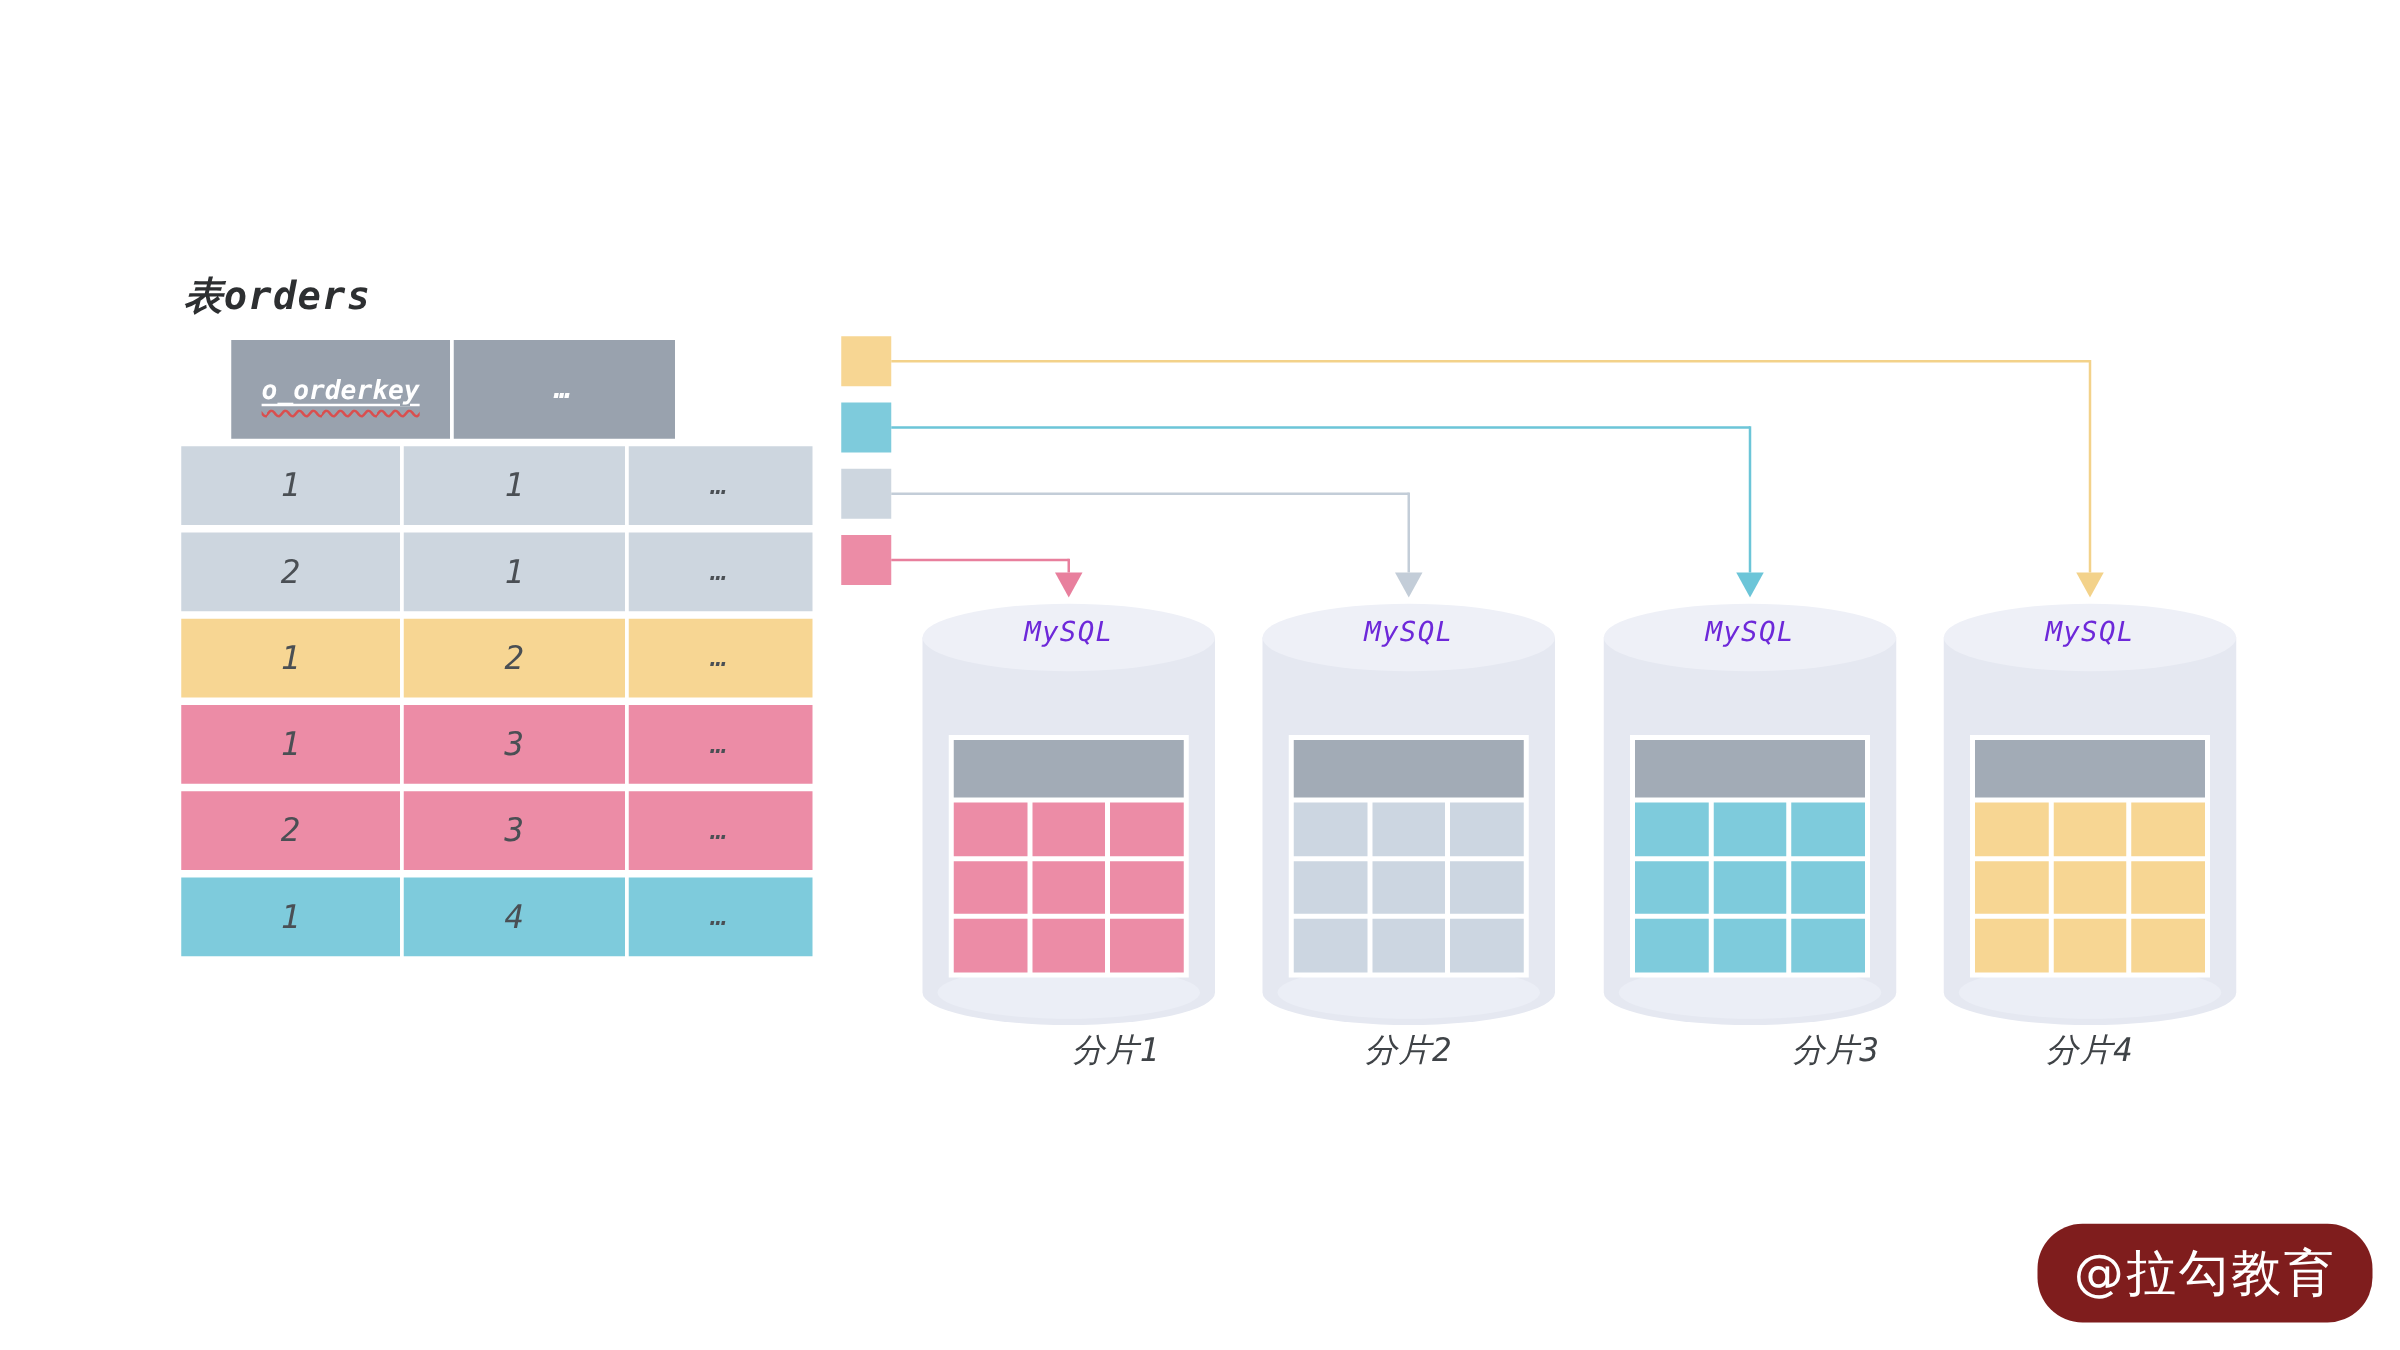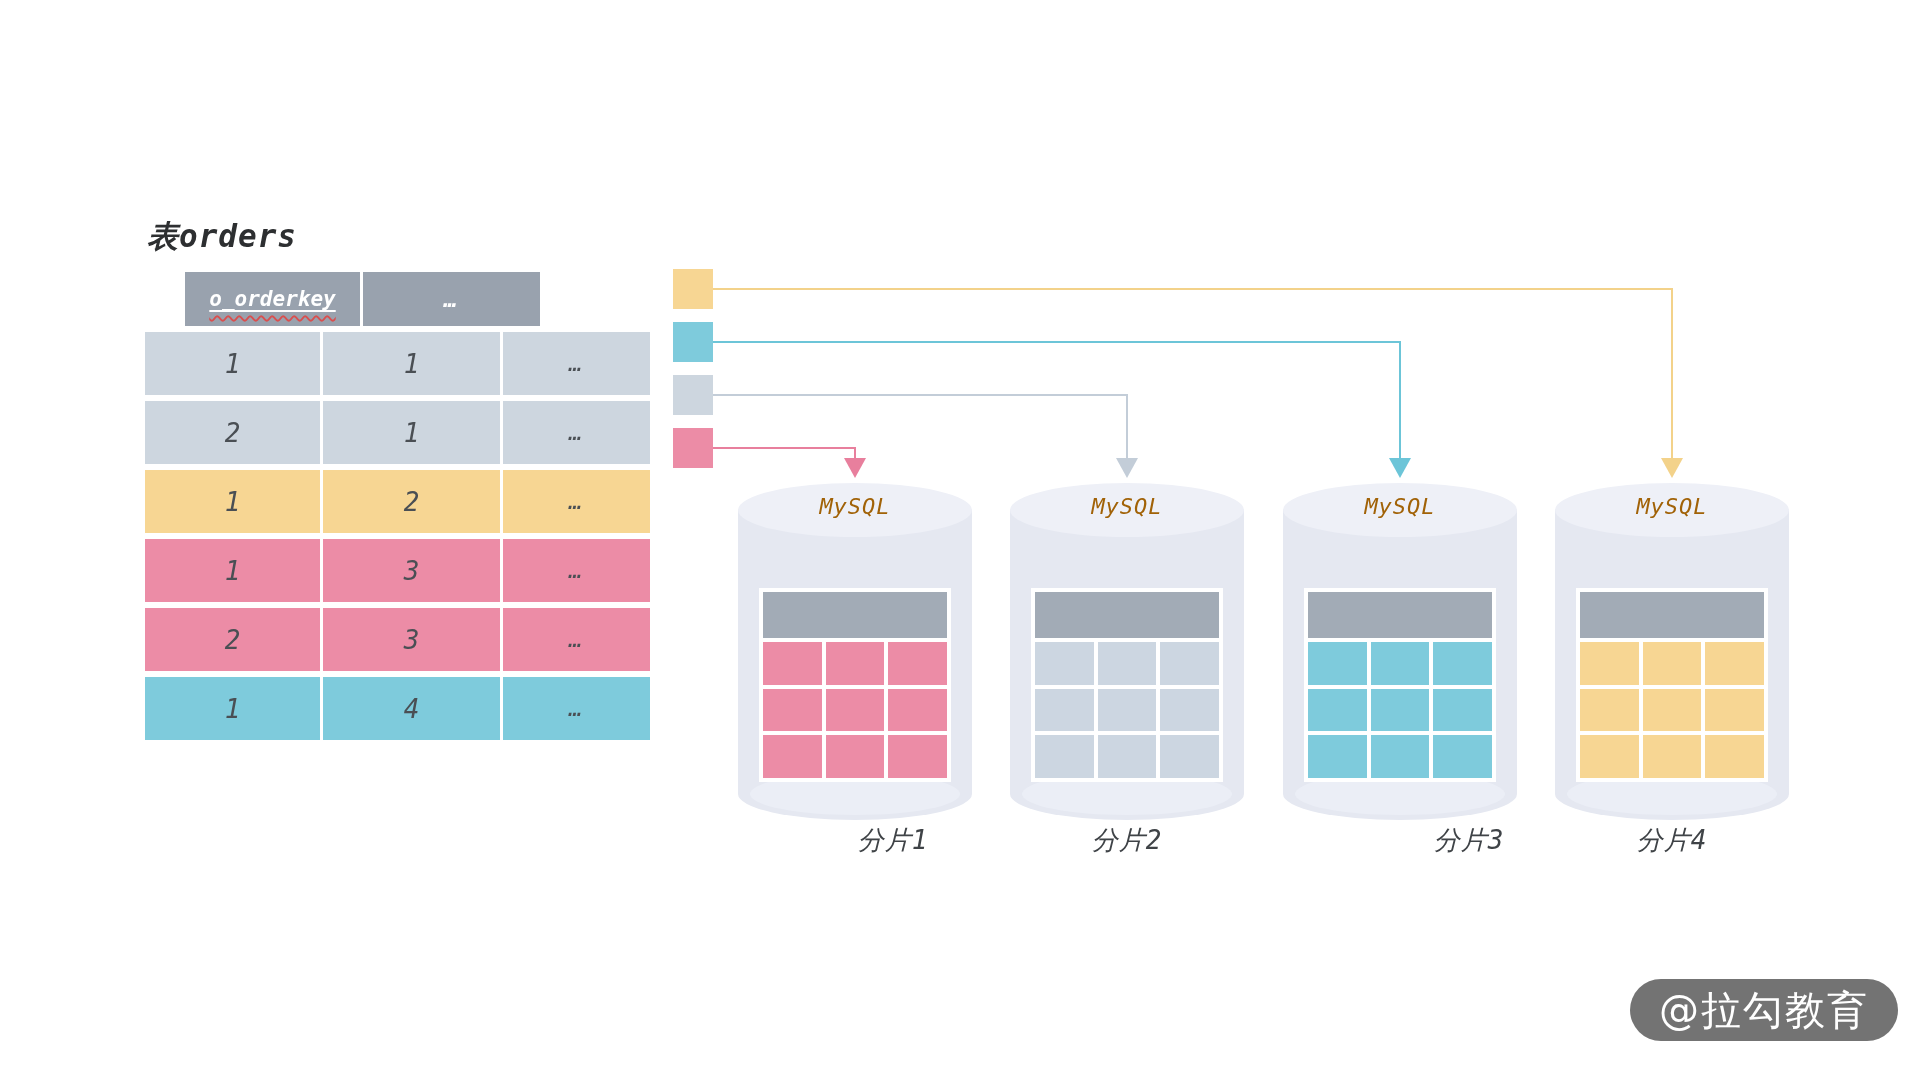--- a/index.html
+++ b/index.html
@@ -13,21 +13,21 @@
   .title {
     position:absolute; left:147px; top:216px;
     font-size:31px; font-weight:bold; font-style:italic; color:#2d2f31;
     letter-spacing:1px;
   }
 
   
   .otable { position:absolute; left:145px; top:272px; width:505px;
             display:flex; flex-direction:column; gap:6px; }
   .orow { display:grid; grid-template-columns:175px 177px 147px; column-gap:3px; height:63px; }
-  .orow.head { height:54px;padding-left:40px; }
+  .orow.head { height:79px;padding-left:40px; }
   .ocell { display:flex; align-items:center; justify-content:center;
            font-style:italic; font-size:26px; color:#4a4f54; }
   .orow.head .ocell { font-size:21px; font-weight:bold; color:#ffffff; }
   .hu { text-decoration:underline wavy #d94f4f; text-decoration-thickness:1.5px; text-underline-offset:9px; }
   .hu2 { text-decoration:underline solid #ffffff; text-decoration-thickness:2px; text-underline-offset:4px; }
   .dots { font-size:22px; letter-spacing:2px; font-style:italic; }
   .orow.head .dots { color:#ffffff; }
 
   
   .sq { position:absolute; left:673px; width:40px; height:40px; }
@@ -40,34 +40,34 @@
            border-top:20px solid #000; }
 
   
   .cyl { position:absolute; top:483px; width:234px; height:337px; }
   .cyl-side { position:absolute; left:0; right:0; top:27px; bottom:0;
               border-radius:0 0 50% 50% / 0 0 26px 26px; }
   .cyl-bottom { position:absolute; left:12px; right:12px; bottom:5px; height:42px;
                 border-radius:50%; }
   .cyl-top { position:absolute; left:0; top:0; width:234px; height:54px; border-radius:50%; }
   .cyl-dbname { position:absolute; top:11px; width:100%; text-align:center;
-                font-style:italic; font-size:22px; color:#a16207; letter-spacing:1px; }
+                font-style:italic; font-size:22px; color:#6d28d9; letter-spacing:1px; }
   .mini { position:absolute; left:21px; top:105px; width:192px; height:194px;
           background:#ffffff; box-sizing:border-box; padding:4px;
           display:flex; flex-direction:column; gap:4px; }
   .mini-head { flex:none; height:46px; }
   .mini-grid { flex:1; display:grid; grid-template-columns:repeat(3,1fr);
                grid-template-rows:repeat(3,1fr); gap:4px; }
   .mini-cell { background:var(--cell); }
   .shard-name { position:absolute; top:823px; width:234px; text-align:center;
                 font-style:italic; font-size:26px; color:#3f4347; letter-spacing:1px; }
 
   
-  .wm { position:absolute; left:1630px; top:979px; width:268px; height:62px;
-        border-radius:36px; background:#737373;
+  .wm { position:absolute; left:1630px; top:979px; width:268px; height:79px;
+        border-radius:36px; background:#7f1d1d;
         display:flex; align-items:center; justify-content:center;
         color:#ffffff; font-size:40px; letter-spacing:2px;
         font-family:"DejaVu Sans","Liberation Sans",sans-serif; }
 </style>
 </head>
 <body>
 
 <div class="canvas">
 
   <div class="title">表orders</div>

